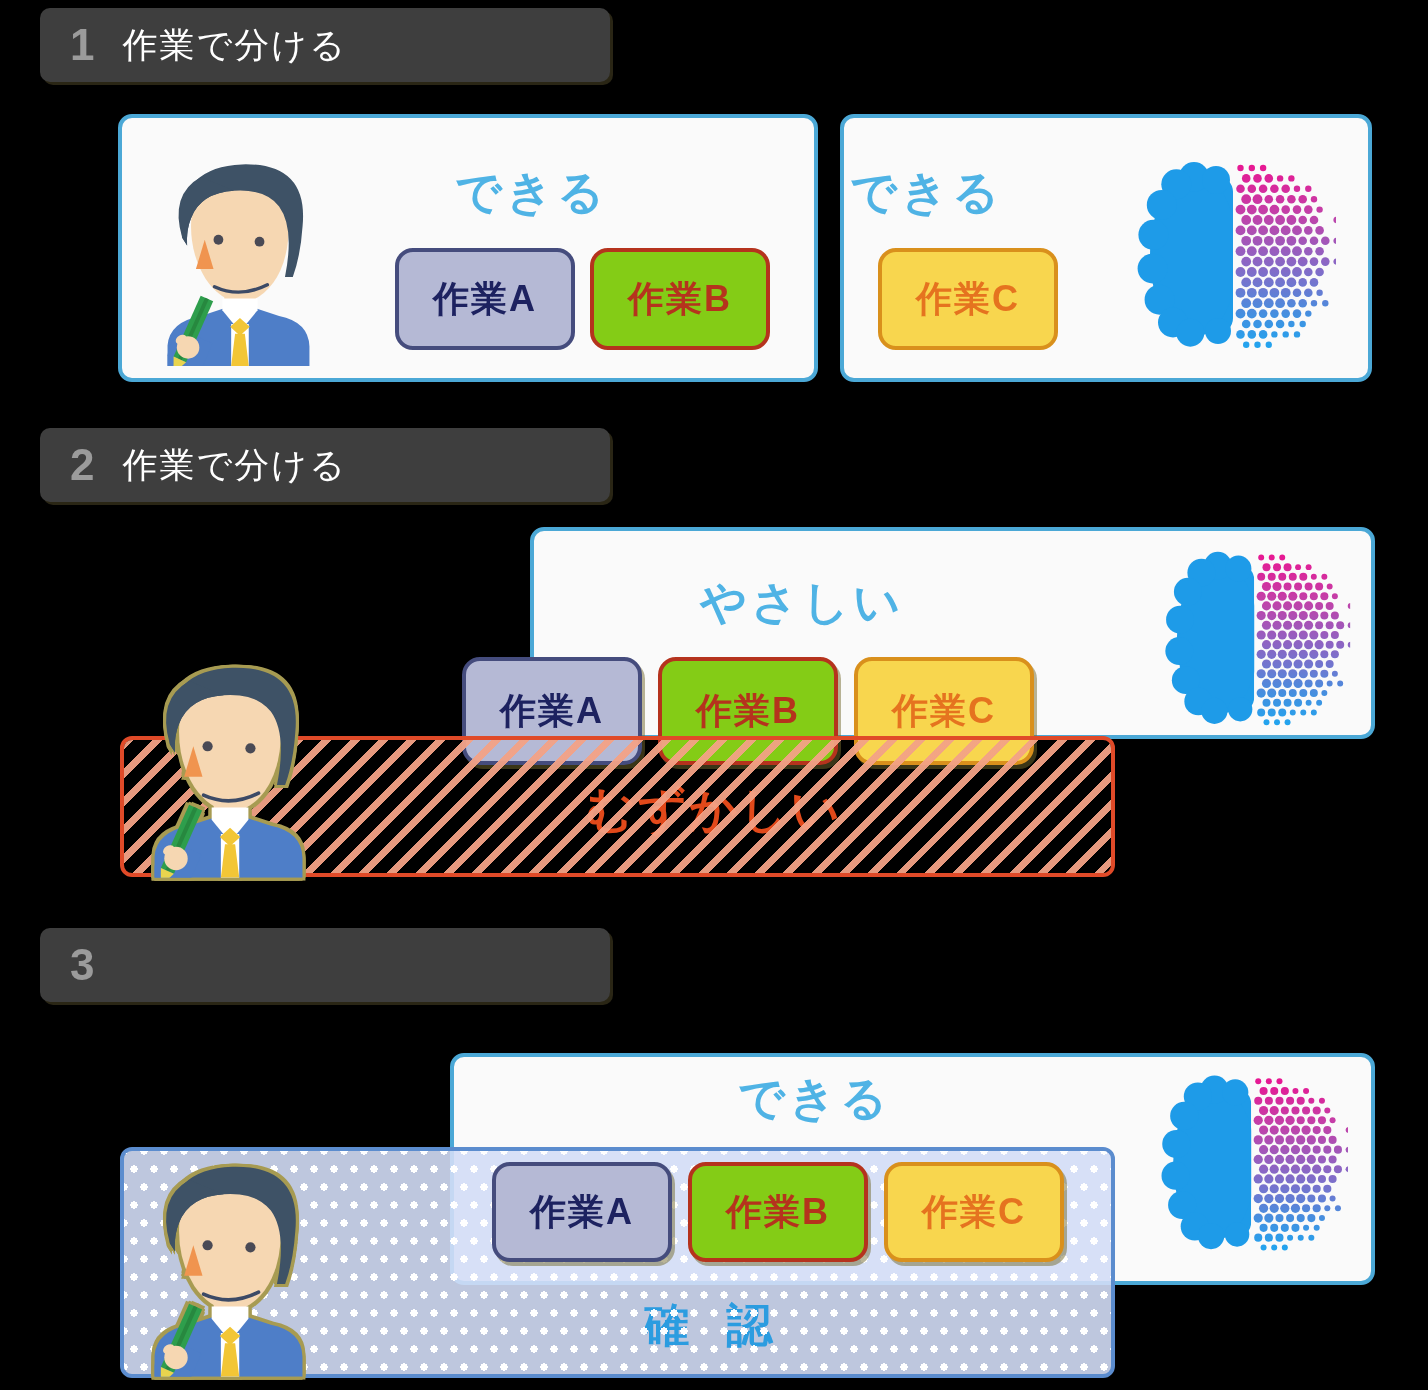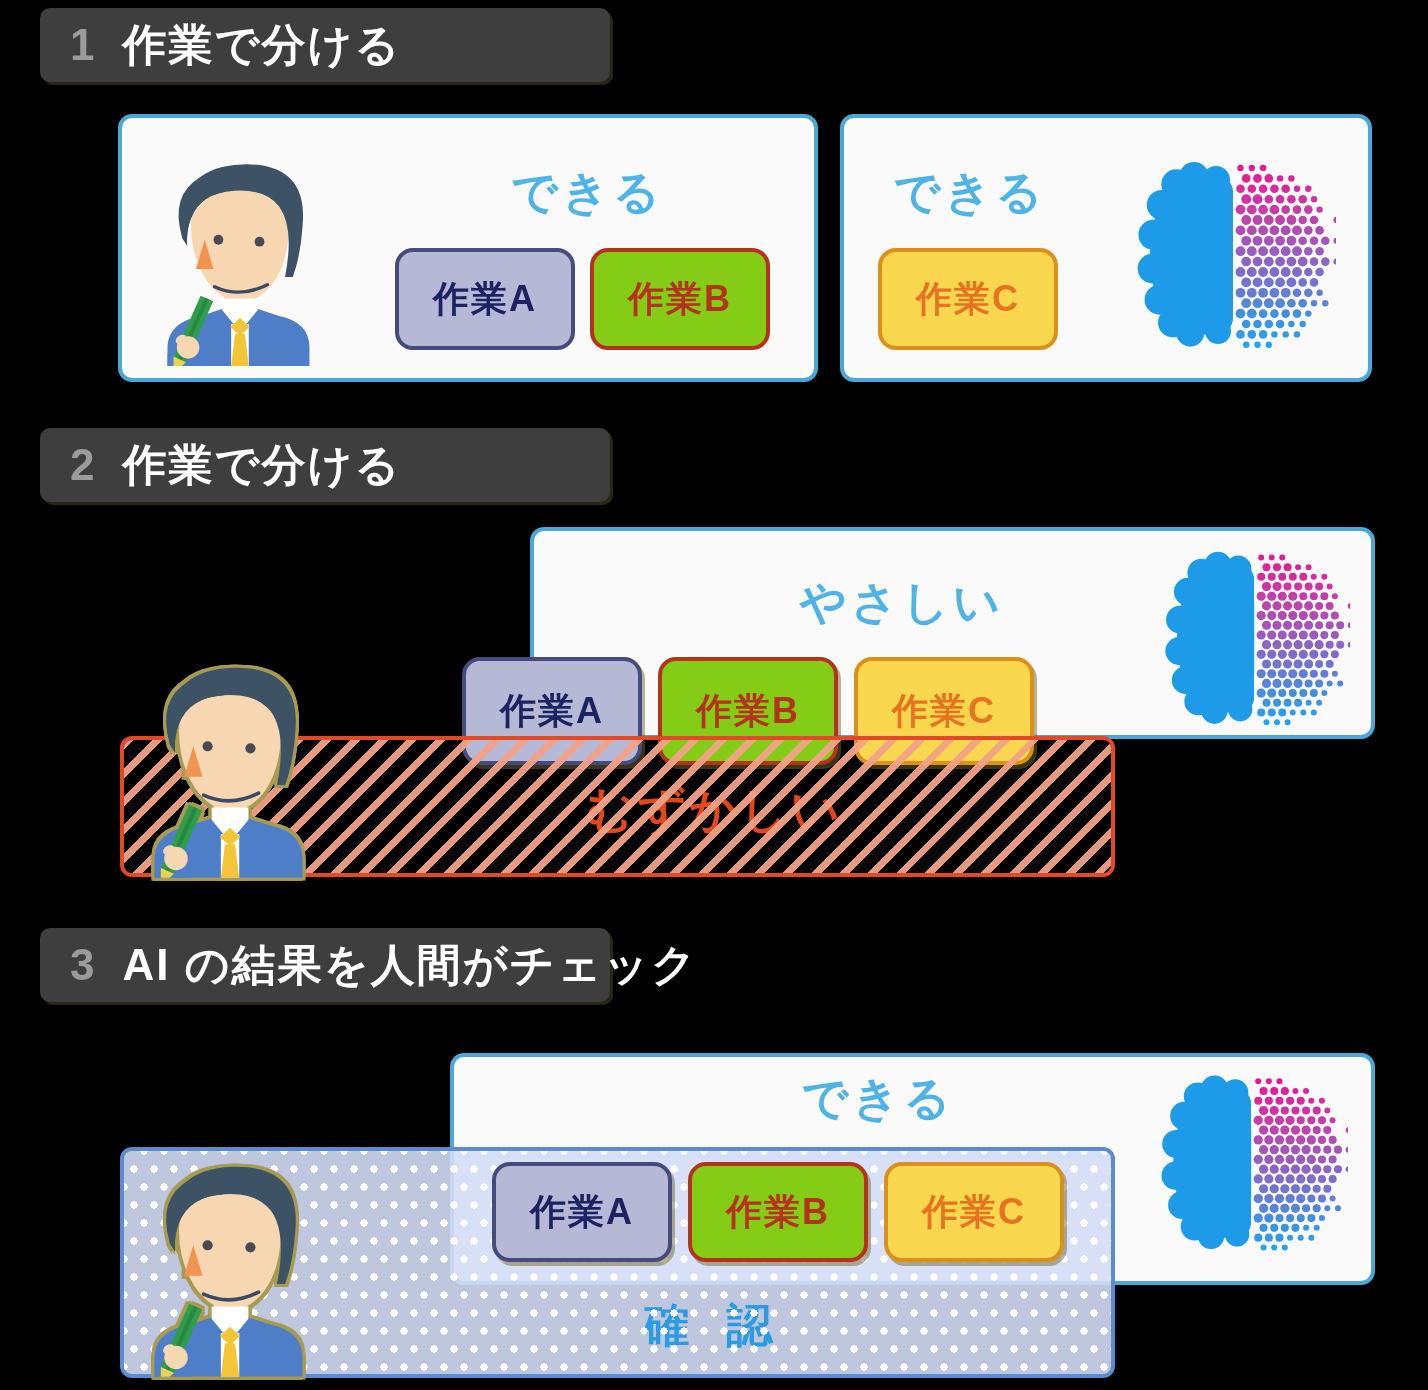--- a/index.html
+++ b/index.html
@@ -5,35 +5,35 @@
   html,body{margin:0;padding:0;background:#000;}
   #canvas{position:relative;width:1428px;height:1390px;background:#000;overflow:hidden;
           font-family:"Liberation Sans","DejaVu Sans",sans-serif;}
   #canvas *{box-sizing:border-box;}
 
   
   .hdr{position:absolute;left:40px;width:570px;height:74px;background:#3E3E3E;border-radius:10px;
        display:flex;align-items:center;padding-left:30px;gap:28px;z-index:5;
        box-shadow:3px 3px 0 rgba(120,110,60,.35);}
   .hdr-num{color:#9B9B9B;font-size:44px;font-weight:bold;line-height:1;}
-  .hdr-title{color:#FFFFFF;font-size:44px;font-weight:bold;letter-spacing:2px;white-space:nowrap;}
+  .hdr-title{color:#FFFFFF;font-size:35px;font-weight:normal;letter-spacing:2px;white-space:nowrap;}
   #hdr1{top:8px;} #hdr2{top:428px;} #hdr3{top:928px;}
 
   
   .panel{position:absolute;background:#FAFAFA;border:4px solid #4BA8D6;border-radius:14px;z-index:1;}
   #panel-h1{left:118px;top:114px;width:700px;height:268px;}
   #panel-a1{left:840px;top:114px;width:532px;height:268px;}
   #panel-easy{left:530px;top:527px;width:845px;height:212px;}
   #panel-can{left:450px;top:1053px;width:925px;height:232px;}
 
   .status{position:absolute;font-size:46px;font-weight:bold;color:#4FB3E5;
-          text-align:center;letter-spacing:4px;z-index:1;}
+          letter-spacing:4px;z-index:1;}
   #st-h1{left:455px;top:162px;width:265px;}
   #st-a1{left:850px;top:162px;width:240px;}
-  #st-easy{left:732px;top:572px;width:340px;}
+  #st-easy{left:700px;top:572px;width:340px;}
   #st-can{left:738px;top:1068px;width:280px;}
 
   
   .badge{position:absolute;width:180px;height:102px;border-radius:18px;border:4px solid;
          display:flex;align-items:center;justify-content:center;
          font-size:36px;font-weight:bold;letter-spacing:2px;z-index:2;}
   .badge.a{background:#B5B9D5;border-color:#454C7D;color:#1D2260;}
   .badge.b{background:#84cc16;border-color:#B5331D;color:#B5331D;}
   .badge.c{background:#F8D64E;border-color:#D9901C;color:#E5731F;}
   .row1{top:248px;}
@@ -319,21 +319,20 @@
 
   <svg class="person outlined" id="person2" viewBox="0 0 200 235">
       <use href="#sym-person"></use>
     </svg>
   <svg class="brain" id="brain2" viewBox="0 0 200 190">
       <use href="#sym-brain"></use>
     </svg>
 
   <div class="hdr" id="hdr3">
     <span class="hdr-num">3</span>
-    <span class="hdr-title">AI の結果を人間がチェック</span>
   </div>
 
   <div class="panel" id="panel-can"></div>
   <div class="status" id="st-can">できる</div>
 
   <div id="dots-box">
     <div class="zone-label">確 認</div>
     <div class="dots-overlay"></div>
   </div>
 

